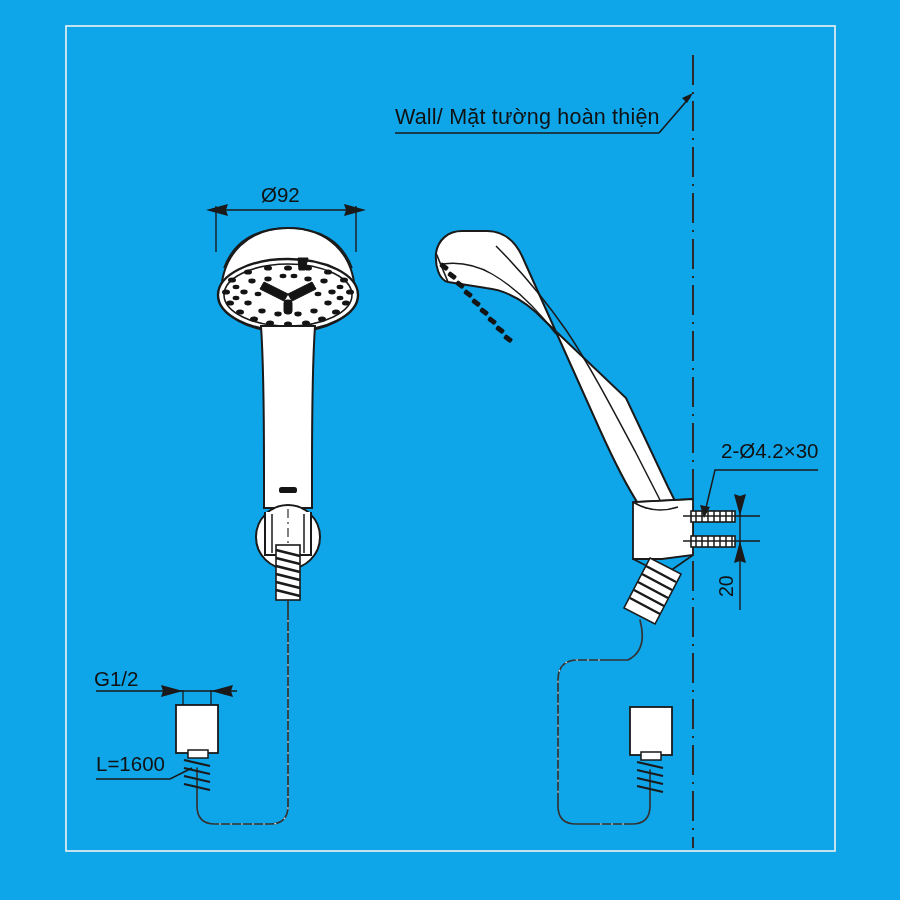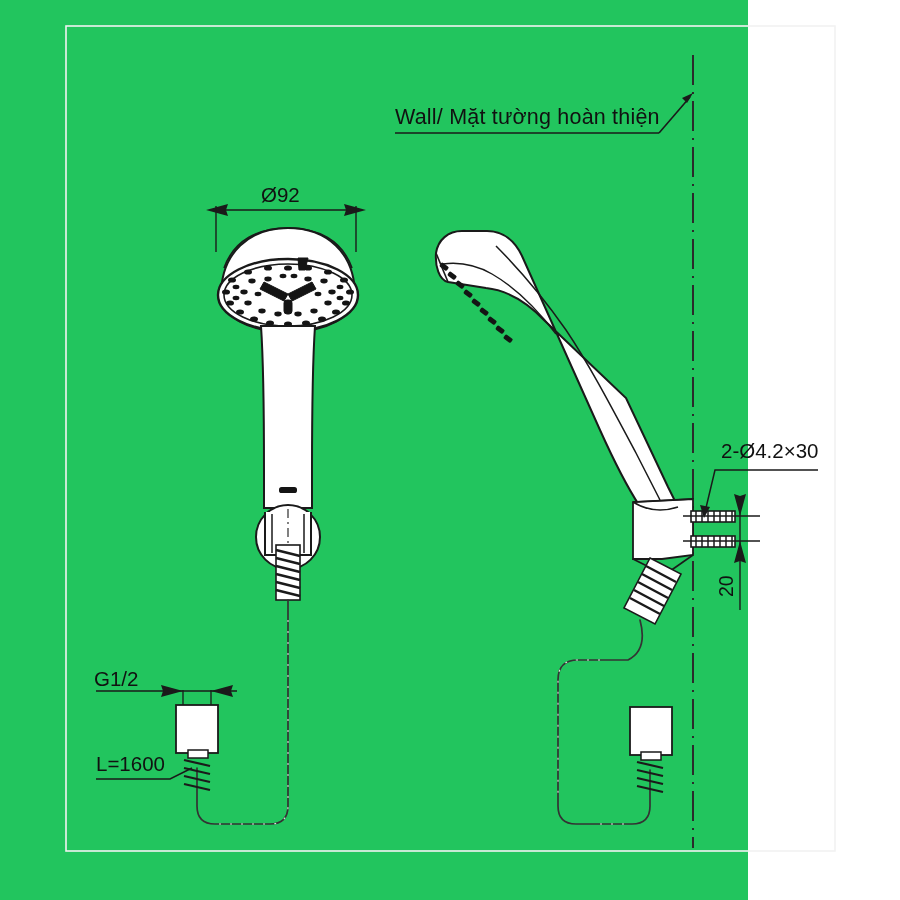--- a/index.html
+++ b/index.html
@@ -1,18 +1,18 @@
 <!DOCTYPE html>
 <html><head>
 <meta charset="utf-8">
 <style>
   html,body{margin:0;padding:0;background:#ffffff;}
   body{width:900px;height:900px;overflow:hidden;
        font-family:"Liberation Sans",sans-serif;color:#1a1a1a;}
-  #stage{position:relative;width:748px;height:900px;background:#22c55e;}
+  #stage{position:relative;width:900px;height:900px;background:#0ea5e9;}
   svg{display:block;}
   .lbl{font-family:"Liberation Sans",sans-serif;fill:#111;}
 </style>
 </head>
 <body>
 
 <div id="stage">
 <svg width="900" height="900" viewBox="0 0 900 900">
 
   <rect x="66" y="26" width="769" height="825" fill="none" stroke="#f2f2f2" stroke-width="1.6"></rect>

